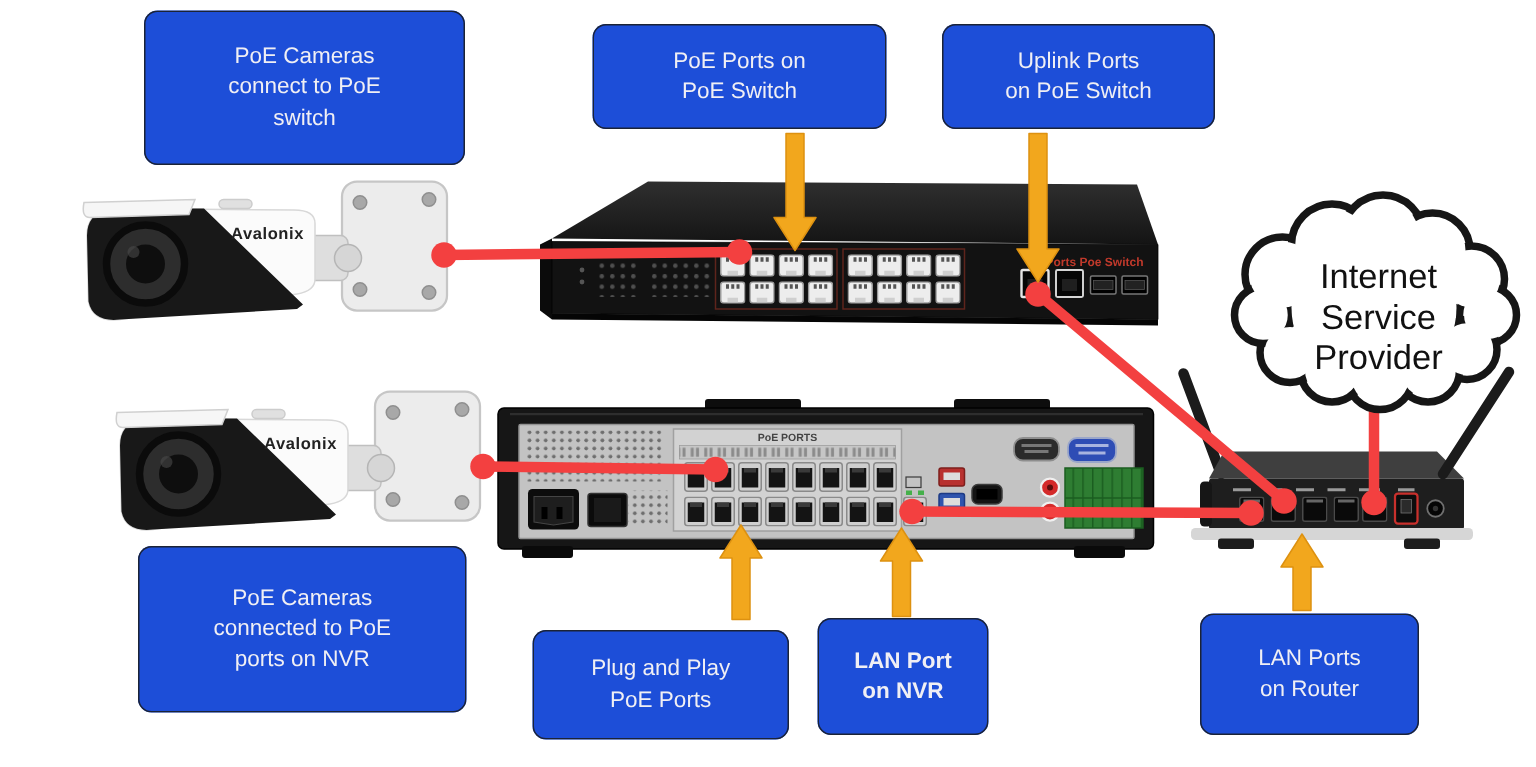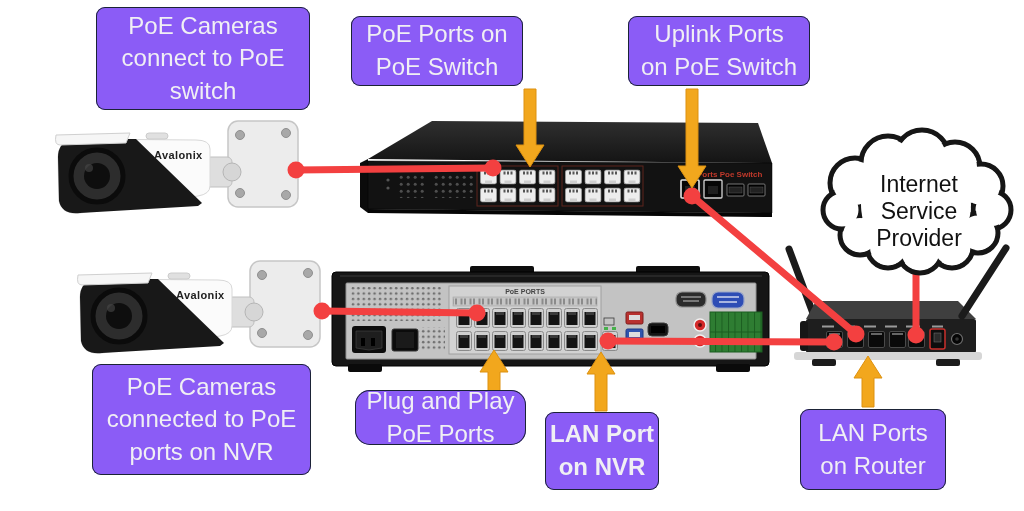--- a/index.html
+++ b/index.html
@@ -1,27 +1,27 @@
 <!DOCTYPE html>
 <html><head>
 <meta charset="utf-8">
 <style>
   html,body{margin:0;padding:0;background:#ffffff;}
   .stage{position:relative;width:1024px;height:511px;background:#ffffff;overflow:hidden;
          font-family:"Liberation Sans",sans-serif;}
   .stage svg.layer{position:absolute;left:0;top:0;}
-  .label{position:absolute;background:#8b5cf6;color:#F0EFF4;border-radius:9px;
+  .label{position:absolute;background:#1d4ed8;color:#F0EFF4;border-radius:9px;
          display:flex;align-items:center;justify-content:center;text-align:center;
-         font-size:24px;line-height:1.36;white-space:pre-line;
+         font-size:15px;line-height:1.36;white-space:pre-line;
          box-shadow:0 0 0 1px #1b2336 inset;}
   #lb1{left:96px;top:7px;width:214px;height:103px;}
-  #lb2{left:351px;top:16px;width:172px;height:70px;}
+  #lb2{left:395px;top:16px;width:196px;height:70px;}
   #lb3{left:628px;top:16px;width:182px;height:70px;}
   #lb4{left:92px;top:364px;width:219px;height:111px;}
-  #lb5{left:355px;top:390px;width:171px;height:55px;border-radius:15px;}
+  #lb5{left:355px;top:420px;width:171px;height:73px;}
   #lb6{left:545px;top:412px;width:114px;height:78px;font-weight:bold;}
   #lb7{left:800px;top:409px;width:146px;height:81px;}
   .cloud-text{font-family:"Liberation Sans",sans-serif;font-size:23px;fill:#111;}
   .brand{font-family:"Liberation Sans",sans-serif;font-size:11px;font-weight:700;
          fill:#222;letter-spacing:.4px;}
 </style>
 </head>
 <body>
 
 <div class="stage">

